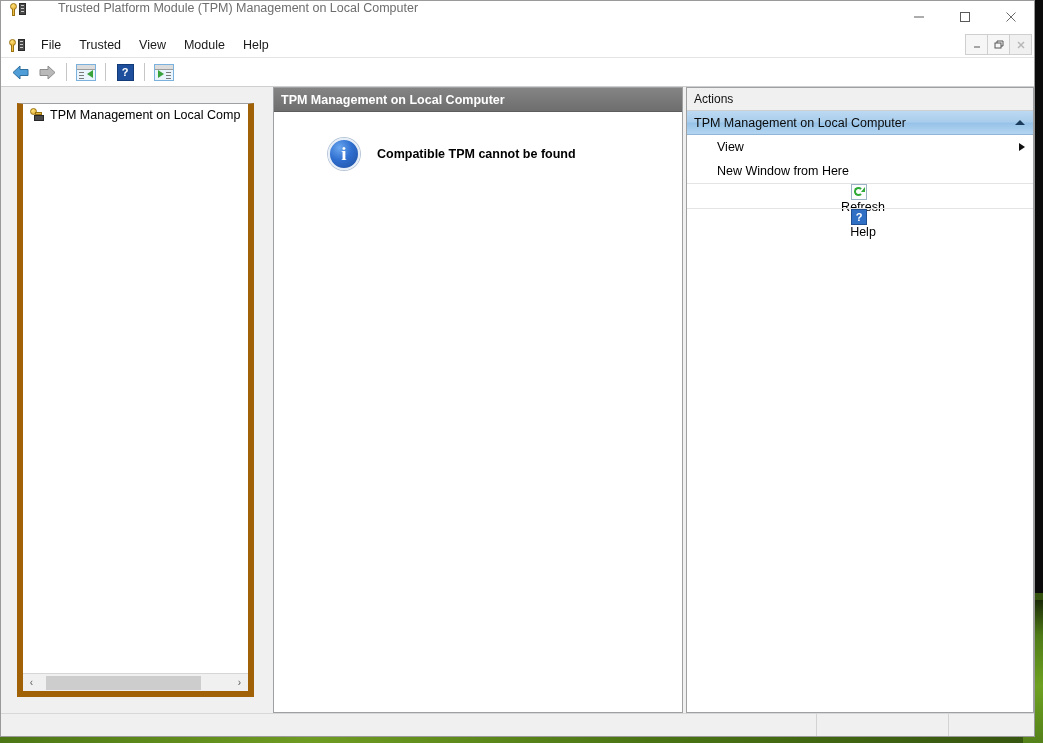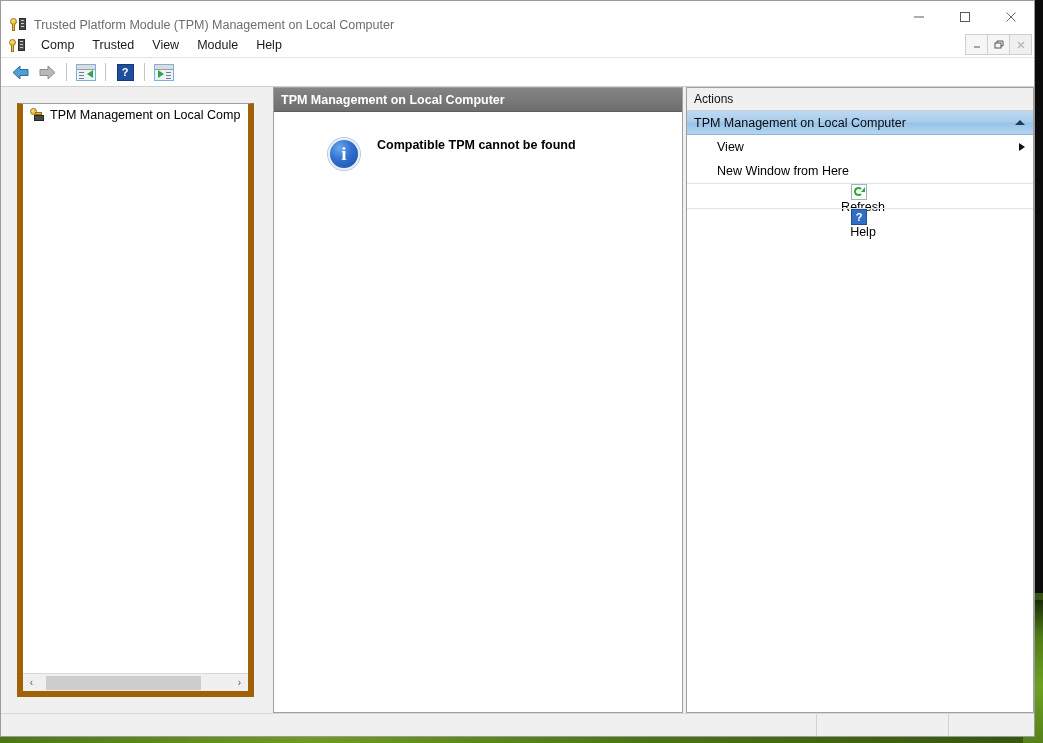--- a/index.html
+++ b/index.html
@@ -55,23 +55,24 @@
     box-sizing: border-box;
     display: flex;
     flex-direction: column;
   }
 
   
   .titlebar {
     height: 31px;
     background: #ffffff;
     display: flex;
-    align-items: flex-end;
-    flex: 0 0 auto;
-    position: relative;
+    align-items: flex-start;
+    flex: 0 0 auto;
+    position: relative;
+    gap: 24px;
   }
   .titlebar-icon {
     width: 16px; height: 16px;
     margin-left: 9px;
     margin-right: 8px;
     flex: 0 0 auto;
     position: relative;
   }
   .tpm-icon { position: relative; width: 16px; height: 16px; display:inline-block; }
   .tpm-icon .chip {
@@ -337,20 +338,21 @@
   }
   .center-body {
     flex: 1 1 auto;
     background: #ffffff;
     padding: 20px 18px 0 18px;
     box-sizing: border-box;
     position: relative;
   }
   .msg-row {
     display: flex;
+    align-items: center;
     gap: 17px;
     margin-top: 6px;
     margin-left: 0px;
     padding-left: 36px;
   }
   .info-icon {
     width: 32px; height: 32px;
     border-radius: 50%;
     background: radial-gradient(circle at 34% 28%, #6ba7ef 0%, #2f6fd0 45%, #1f4f9e 100%);
     border: 2px solid #e6eef8;
@@ -551,21 +553,21 @@
   </div>
 
   <div class="menubar">
     <div class="menubar-icon">
       <span class="tpm-icon">
         <span class="chip"></span>
         <span class="keyhead"></span>
         <span class="keyshaft"></span>
       </span>
     </div>
-    <div class="menu-item">Comp</div>
+    <div class="menu-item">File</div>
     <div class="menu-item">Trusted</div>
     <div class="menu-item">View</div>
     <div class="menu-item">Module</div>
     <div class="menu-item">Help</div>
 
     <div class="mdi-controls">
       <div class="mdi-btn">
         <svg width="10" height="10" viewBox="0 0 10 10">
             <line x1="2" y1="7" x2="8" y2="7" stroke="#555" stroke-width="1"></line>
           </svg>

